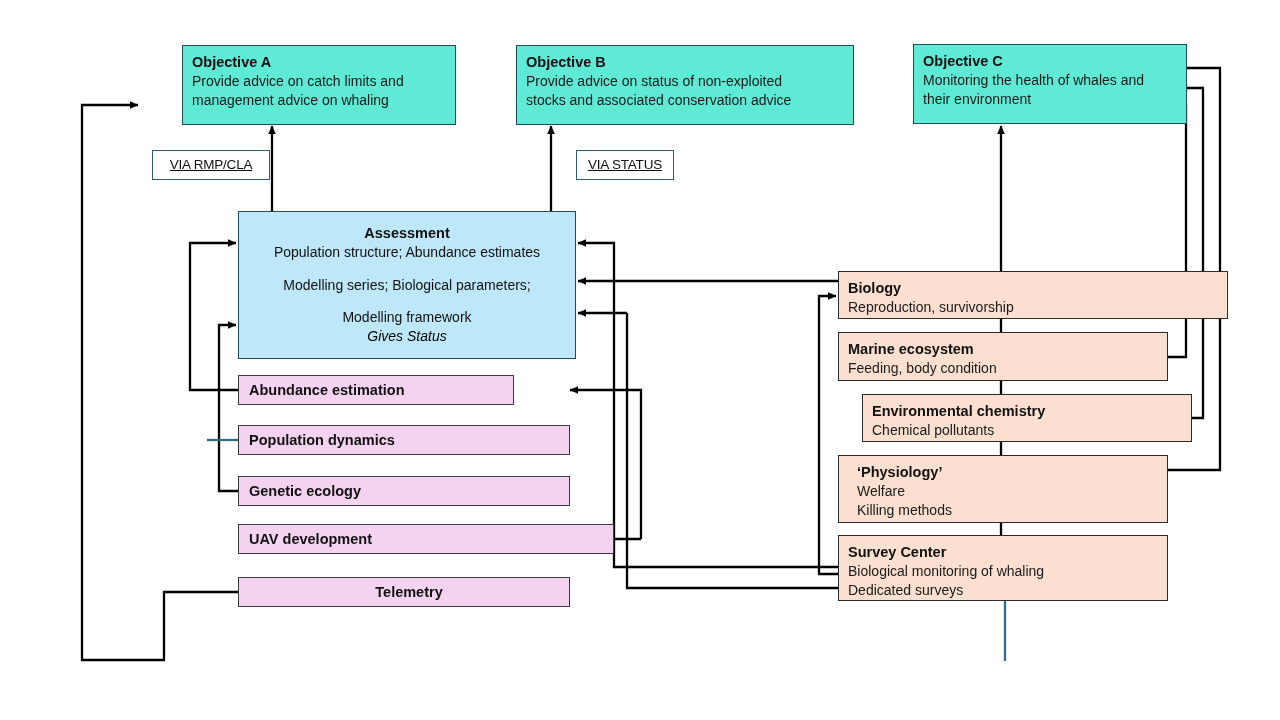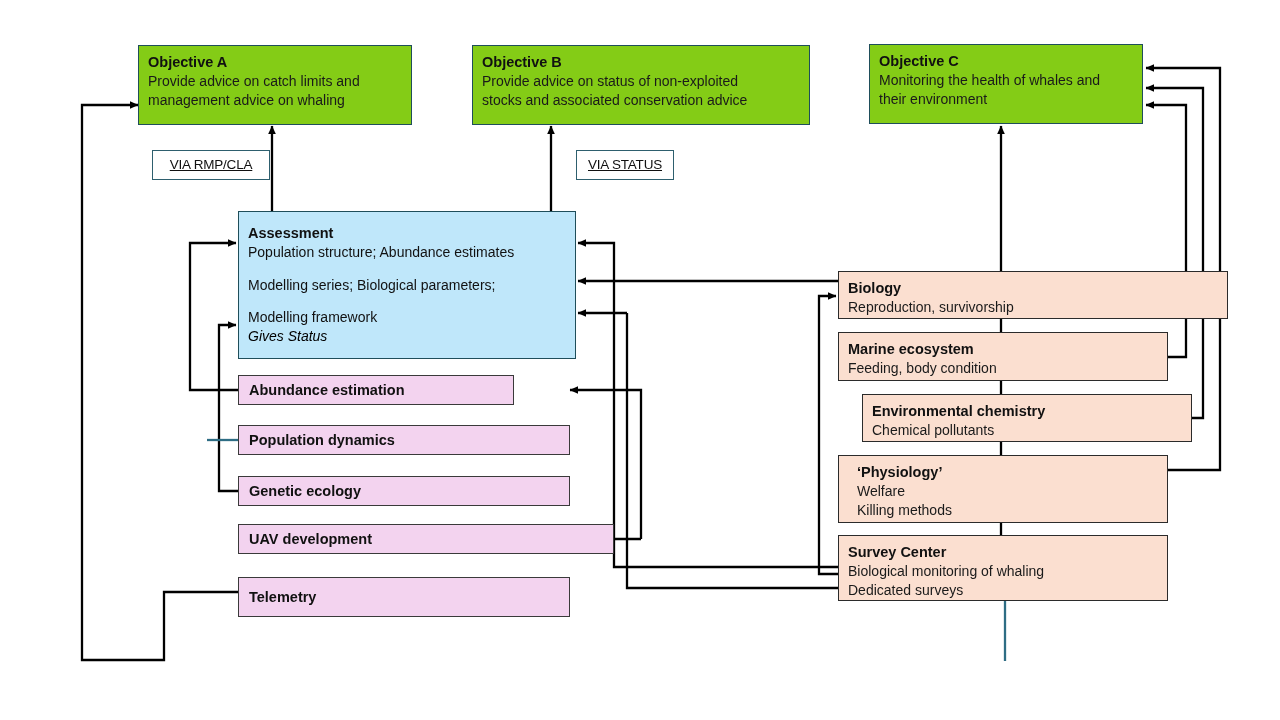--- a/index.html
+++ b/index.html
@@ -6,22 +6,22 @@
   body{width:1280px;height:720px;overflow:hidden;
        font-family:"Liberation Sans","DejaVu Sans",sans-serif;}
   #canvas{position:relative;width:1280px;height:720px;background:#fff;}
   svg#wires{position:absolute;left:0;top:0;width:1280px;height:720px;pointer-events:none;}
 
   .node{position:absolute;box-sizing:border-box;border:1px solid #1f4e5a;
         padding:6px 9px 7px 9px;z-index:2;}
   .node .ttl{font-weight:bold;font-size:14.5px;color:#111;line-height:1.38;}
   .node .sub{font-size:14px;color:#1a1a1a;line-height:1.38;}
 
-  .objective{background:#84cc16;}
-  .assessment{background:#bfe7fa;text-align:left;padding-top:11px;}
+  .objective{background:#5eead4;margin-left:44px;}
+  .assessment{background:#bfe7fa;text-align:center;padding-top:11px;}
   .assessment .ttl{font-size:14.5px;}
   .assessment .line{font-size:14px;color:#111;line-height:1.4;}
   .assessment .gs{font-weight:normal;font-style:italic;font-size:14px;}
   .assessment .gap{height:13px;}
   .topic{background:#f3d3ef;border:1px solid #3a3a3a;display:flex;align-items:center;
          padding:0 0 0 10px;}
   .topic .ttl{font-size:14.5px;font-weight:bold;}
   .right-node{background:#fbdfd0;border:1px solid #2b2b2b;}
   .via{background:#ffffff;border:1px solid #2e5f6e;display:flex;align-items:center;
        justify-content:center;}
@@ -120,21 +120,21 @@
   </div>
   <div class="node topic" style="left:238px;top:425px;width:332px;height:30px;">
     <div class="ttl">Population dynamics</div>
   </div>
   <div class="node topic" style="left:238px;top:476px;width:332px;height:30px;">
     <div class="ttl">Genetic ecology</div>
   </div>
   <div class="node topic" style="left:238px;top:524px;width:376px;height:30px;">
     <div class="ttl">UAV development</div>
   </div>
-  <div class="node topic" style="left:238px;top:577px;width:332px;height:40px;">
+  <div class="node topic" style="left:238px;top:577px;width:332px;height:30px;justify-content:center;">
     <div class="ttl">Telemetry</div>
   </div>
 
   <div class="node right-node" style="left:838px;top:271px;width:390px;height:48px;">
     <div class="ttl">Biology</div>
     <div class="sub">Reproduction, survivorship</div>
   </div>
 
   <div class="node right-node" style="left:838px;top:332px;width:330px;height:49px;">
     <div class="ttl">Marine ecosystem</div>

